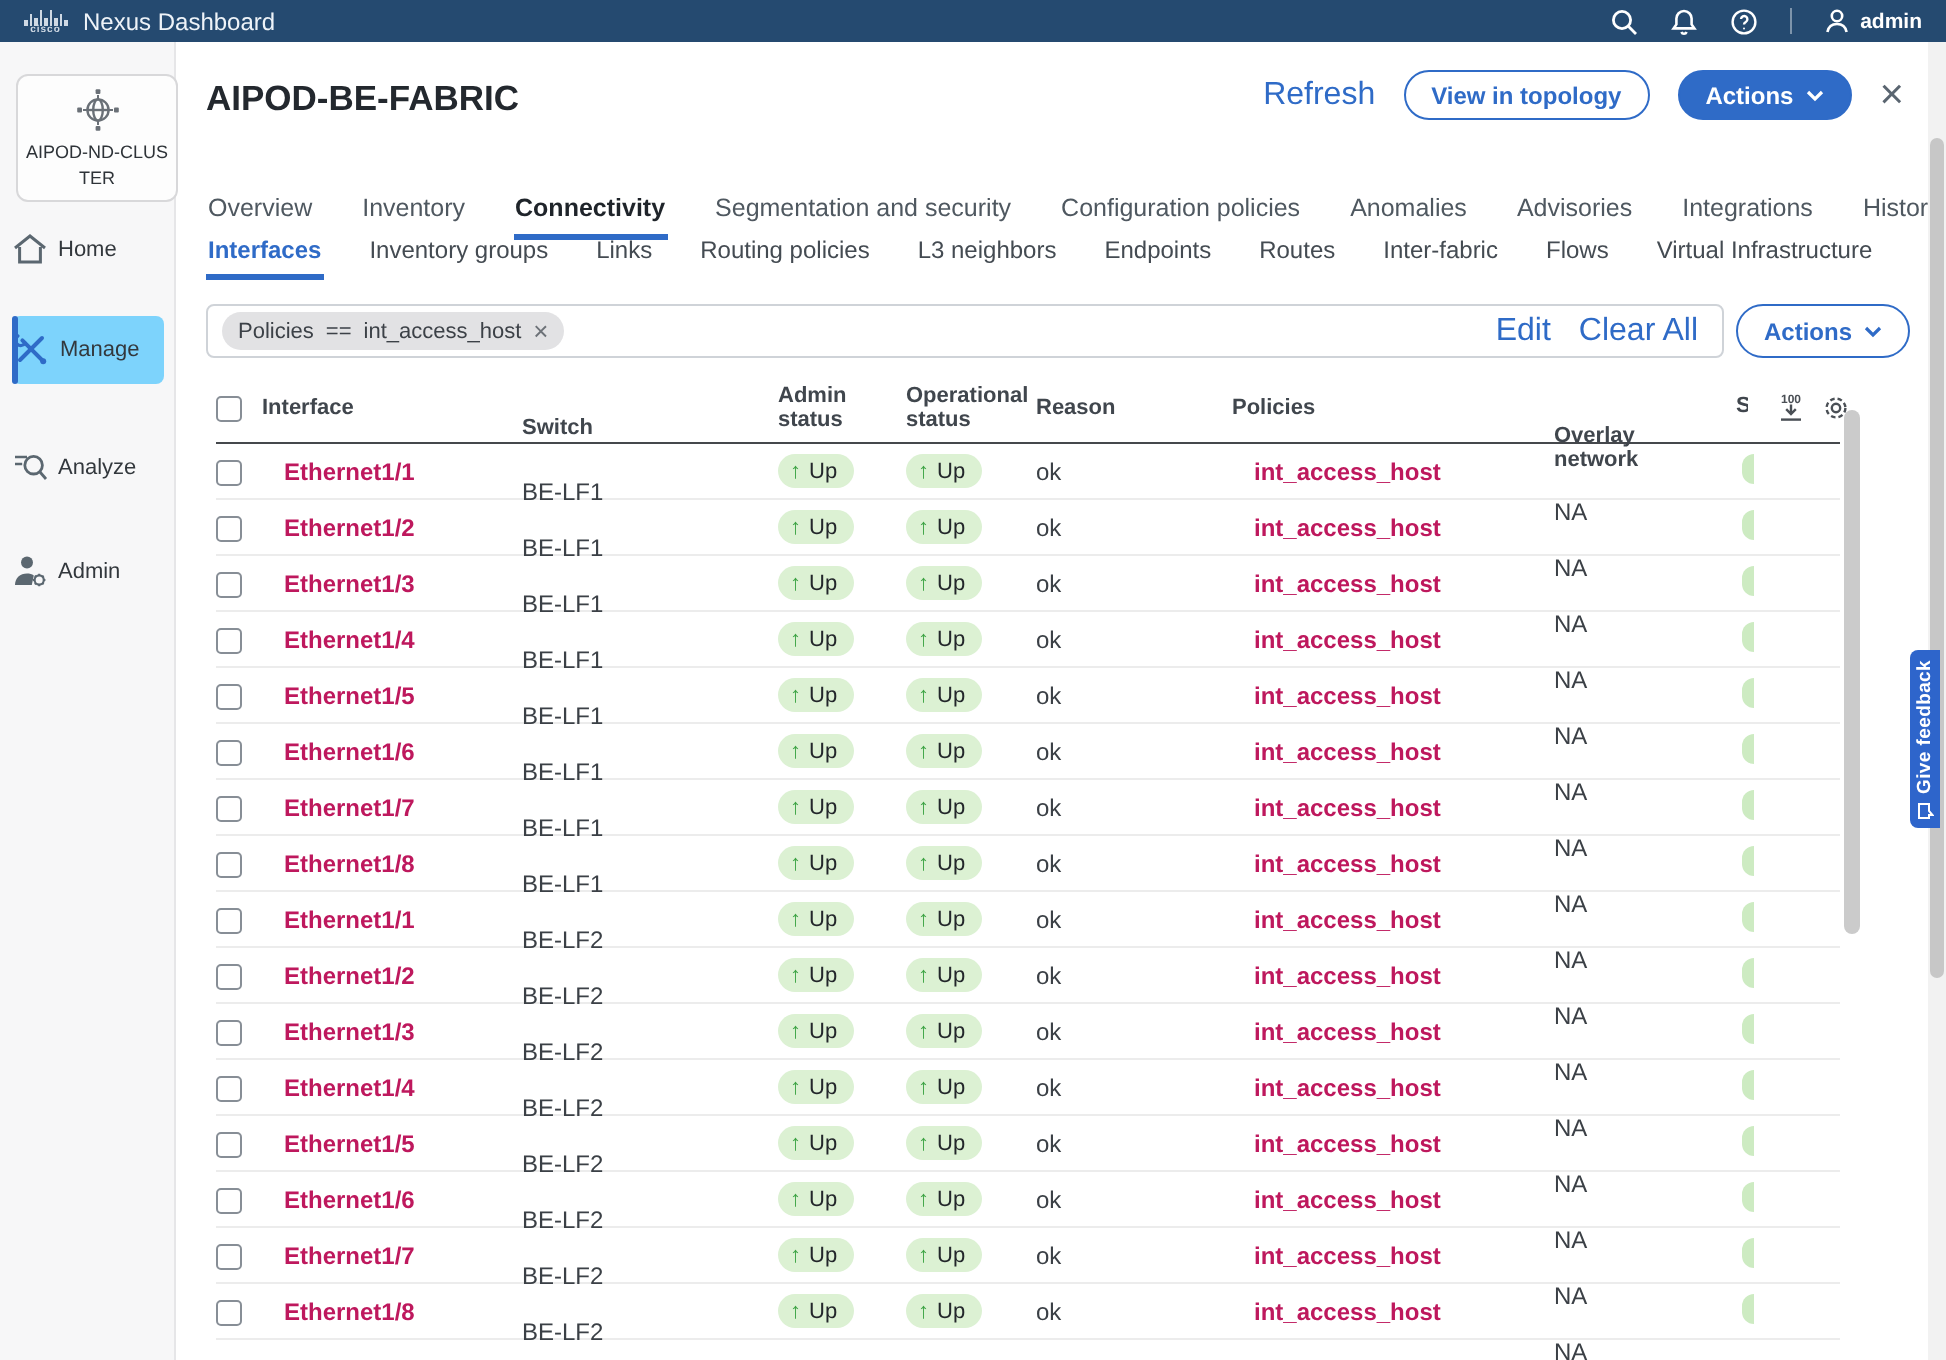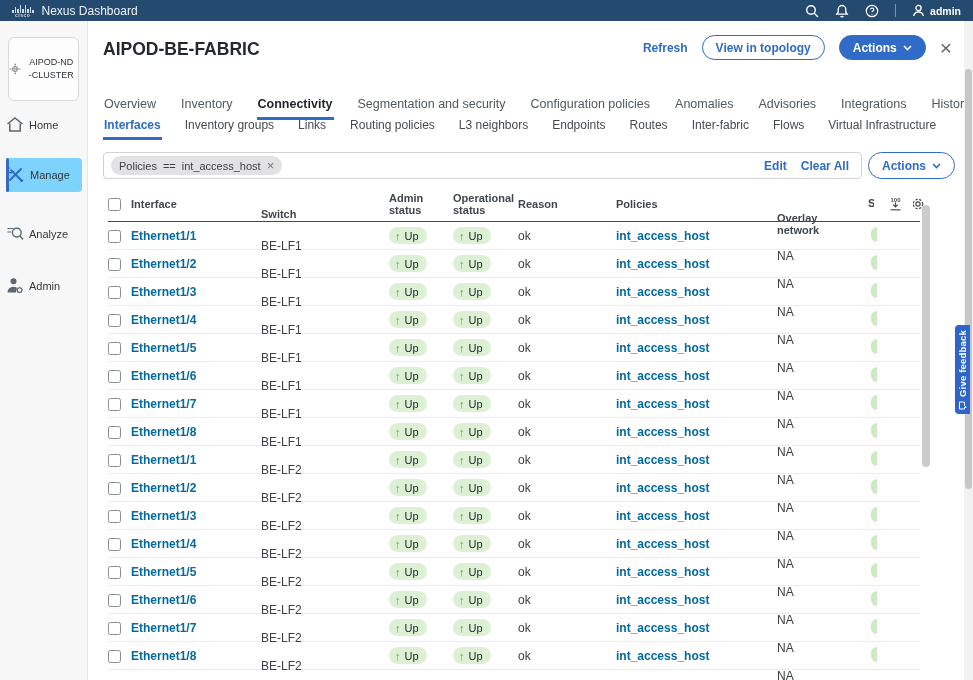--- a/index.html
+++ b/index.html
@@ -17,41 +17,41 @@
   .cisco-word { font-size:5px; color:#cfd9e4; font-weight:bold; letter-spacing:.5px; line-height:4px; }
   .product-name { color:#eef3f8; font-size:12px; }
   .topbar-right { display:flex; align-items:center; gap:16px; }
   .tb-icon { display:flex; align-items:center; cursor:pointer; }
   .tb-divider { width:1px; height:13px; background:#7d94ab; }
   .tb-user { display:flex; align-items:center; gap:5px; color:#fff; font-size:10.5px; font-weight:bold; }
 
   
   .sidebar { position:absolute; top:21px; left:0; width:88px; bottom:0; background:#f7f7f8;
              border-right:1px solid #e6e6e8; z-index:5; }
-  .cluster-card { position:absolute; top:16px; left:8px; width:71px; height:64px; background:#fdfdfd;
-                  border:1px solid #d8d8da; border-radius:6px; display:flex; flex-direction:row;
+  .cluster-card { position:absolute; top:16px; left:8px; width:81px; height:64px; background:#fdfdfd;
+                  border:1px solid #d8d8da; border-radius:6px; display:flex; flex-direction:column;
                   align-items:center; justify-content:center; gap:3px; cursor:pointer; }
   .cluster-card .name { font-size:9px; color:#2e3338; text-align:center; word-break:break-all;
                         line-height:1.4; padding:0 4px; }
   .nav-item { position:absolute; left:6px; width:76px; display:flex; flex-direction:row;
               align-items:center; gap:5px; font-size:11px; color:#33383d; cursor:pointer;
               padding:7px 0 8px 0; border-radius:4px; }
   .nav-item.active { background:#7dd3fc; }
   .nav-item.active::before { content:""; position:absolute; left:0; top:0; bottom:0; width:3px;
                              background:#2f6bc7; border-radius:2px; }
   .nav-home    { top:89px; }
   .nav-manage  { top:137px; }
   .nav-analyze { top:197px; }
   .nav-admin   { top:249px; }
 
   
   .main { position:absolute; top:21px; left:88px; width:876px; bottom:0; background:#fff; overflow:hidden; }
   .page-title { position:absolute; left:15px; top:18px; font-size:17.5px; font-weight:bold; color:#23282e; }
   .page-actions { position:absolute; right:12px; top:14px; display:flex; align-items:center; gap:14px; }
-  .link-btn { color:#2f6bc7; font-size:12px; font-weight:bold; cursor:pointer; }
+  .link-btn { color:#2f6bc7; font-size:16px; font-weight:normal; cursor:pointer; }
   .btn { display:inline-flex; align-items:center; gap:6px; height:25px; padding:0 13px;
          border-radius:14px; font-size:12px; font-weight:bold; cursor:pointer;
          font-family:"Liberation Sans", sans-serif; }
   .btn-outline { background:#fff; border:1.5px solid #2f6bc7; color:#2f6bc7; }
   .btn-fill { background:#2f6bc7; border:1.5px solid #2f6bc7; color:#fff; }
   .close-x { color:#5a6570; font-size:21px; line-height:21px; cursor:pointer; font-weight:normal; }
 
   .tabs { position:absolute; left:15px; top:56px; display:flex; gap:23px; }
   .tab { font-size:12.5px; color:#4f5860; padding:4px 1px 9px 1px; cursor:pointer; white-space:nowrap;margin-top:16px; }
   .tab.active { color:#1f242a; font-weight:bold; box-shadow:inset 0 -3px 0 #2f6bc7; }
@@ -80,21 +80,21 @@
   .col-switch   { width:128px;margin-top:20px; }
   .col-admin    { width:64px; }
   .col-oper     { width:65px; }
   .col-reason   { width:98px; }
   .col-policies { width:161px; }
   .col-overlay  { width:91px;margin-top:40px; }
   .col-clip     { width:52px; padding-right:0; }
   .th-clip { display:inline-block; width:6px; overflow:hidden; white-space:nowrap; }
   .checkbox { display:inline-block; width:13px; height:13px; border:1.5px solid #878e96;
               border-radius:2.5px; background:#fff; cursor:pointer; vertical-align:middle; }
-  .link { color:#0369a1; font-weight:bold; cursor:pointer; text-decoration:none; }
+  .link { color:#be185d; font-weight:bold; cursor:pointer; text-decoration:none;margin-left:11px; }
   .badge { display:inline-flex; align-items:center; gap:4px; background:#dcf1d3; border-radius:10px;
            height:17px; padding:0 8px 0 6px; font-size:11px; color:#23272b; }
   .badge .arrow { color:#3da344; font-weight:bold; font-size:11px; }
   .sliver { display:inline-block; width:6px; height:15px; background:#cdebc2;
             border-radius:8px 0 0 8px; margin-left:3px; }
   .table-controls { position:absolute; left:799px; top:175px; display:flex; align-items:center; gap:7px; }
   .table-controls > span { cursor:pointer; display:flex; }
 
   
   .table-scrollbar { position:absolute; left:834px; top:172px; width:8px; bottom:0; }

